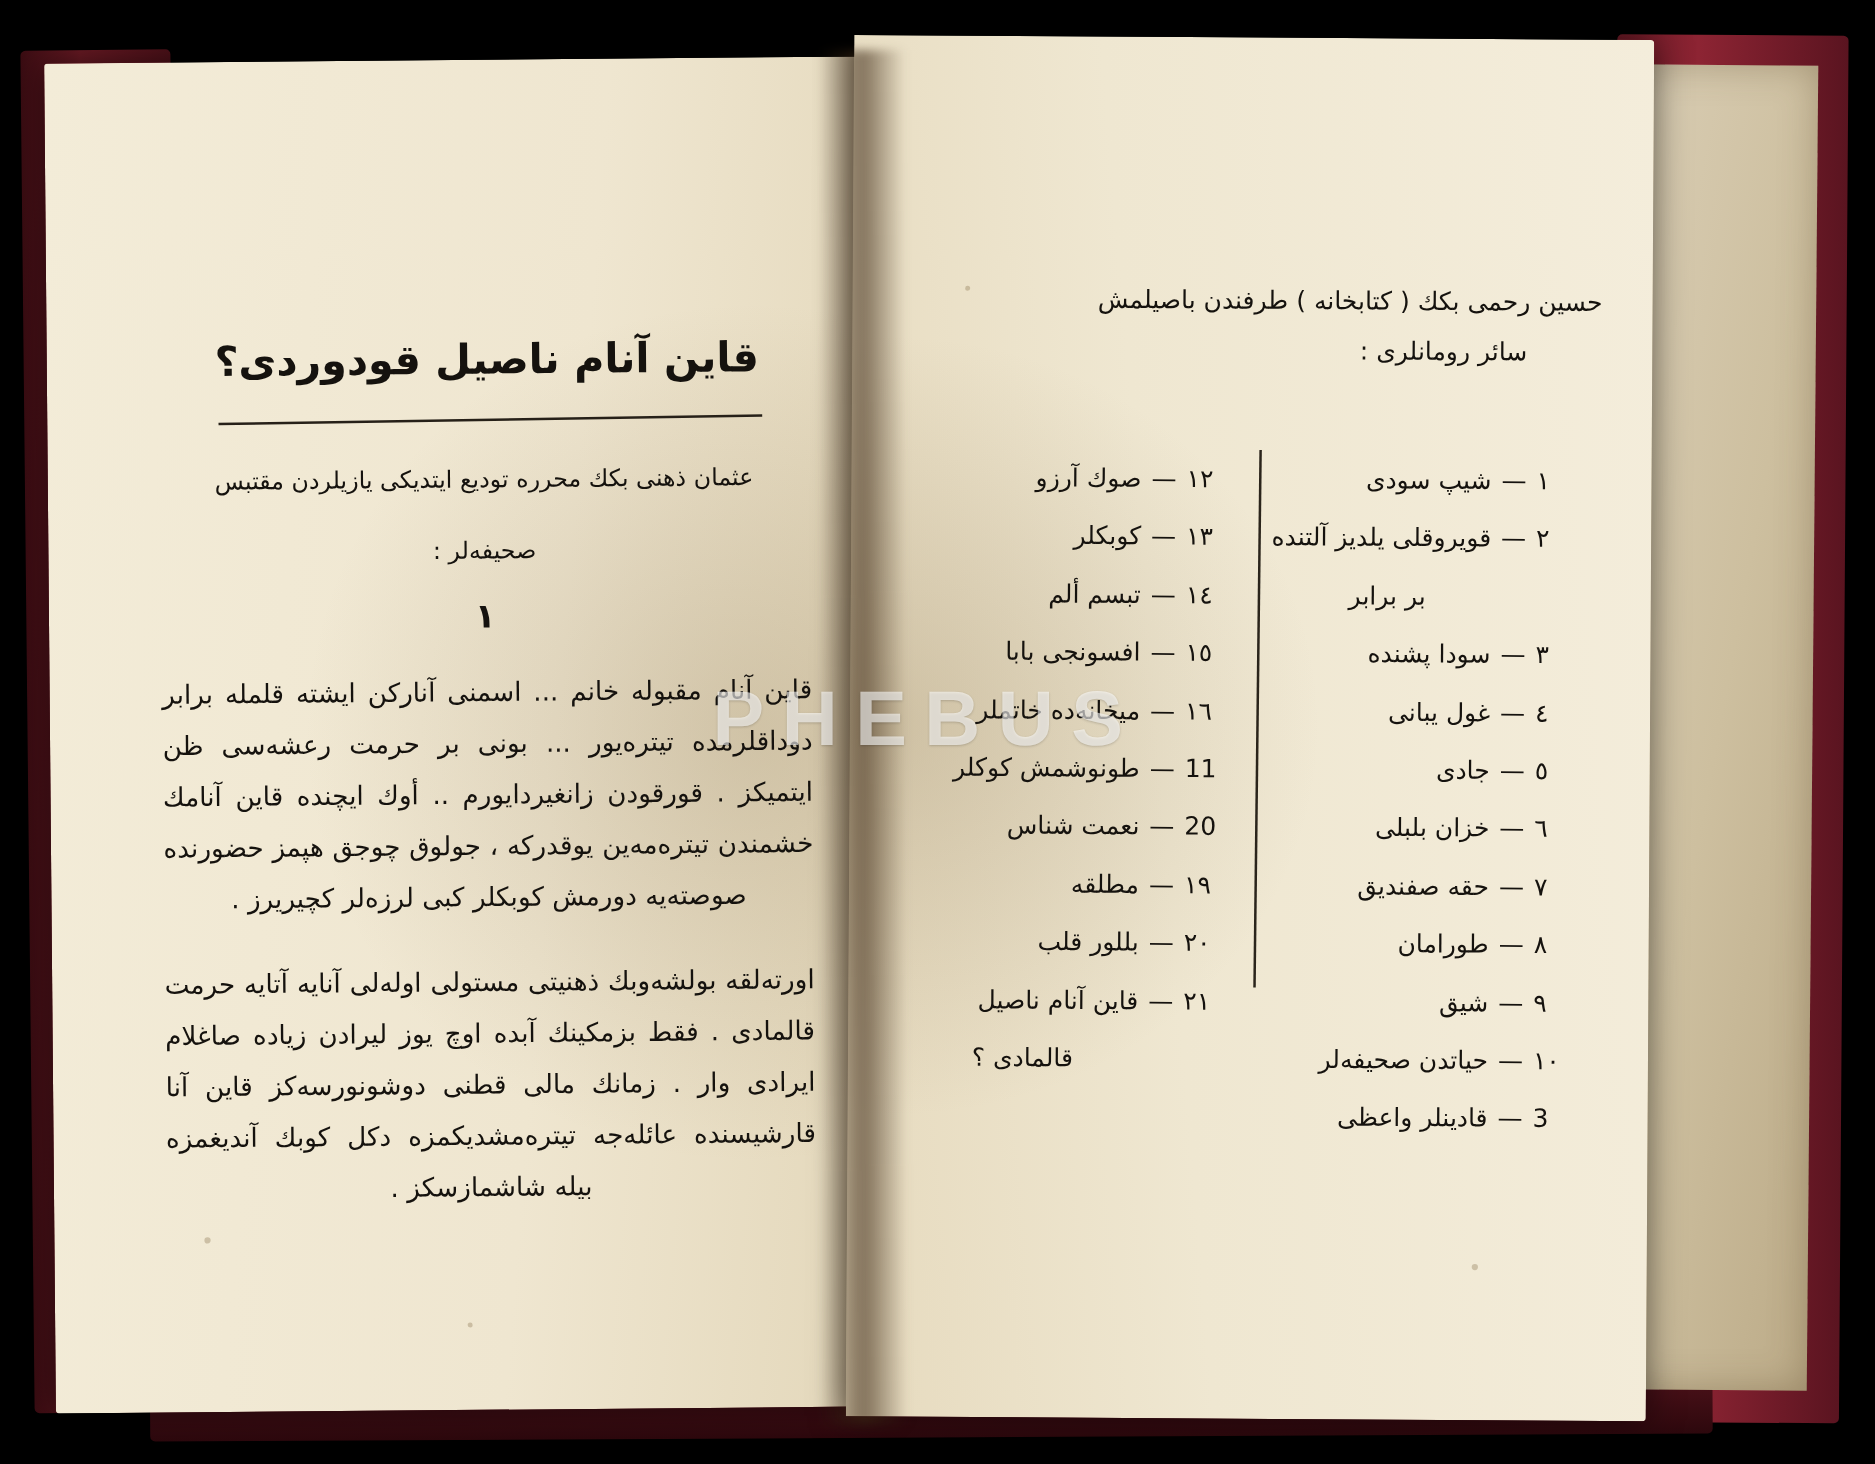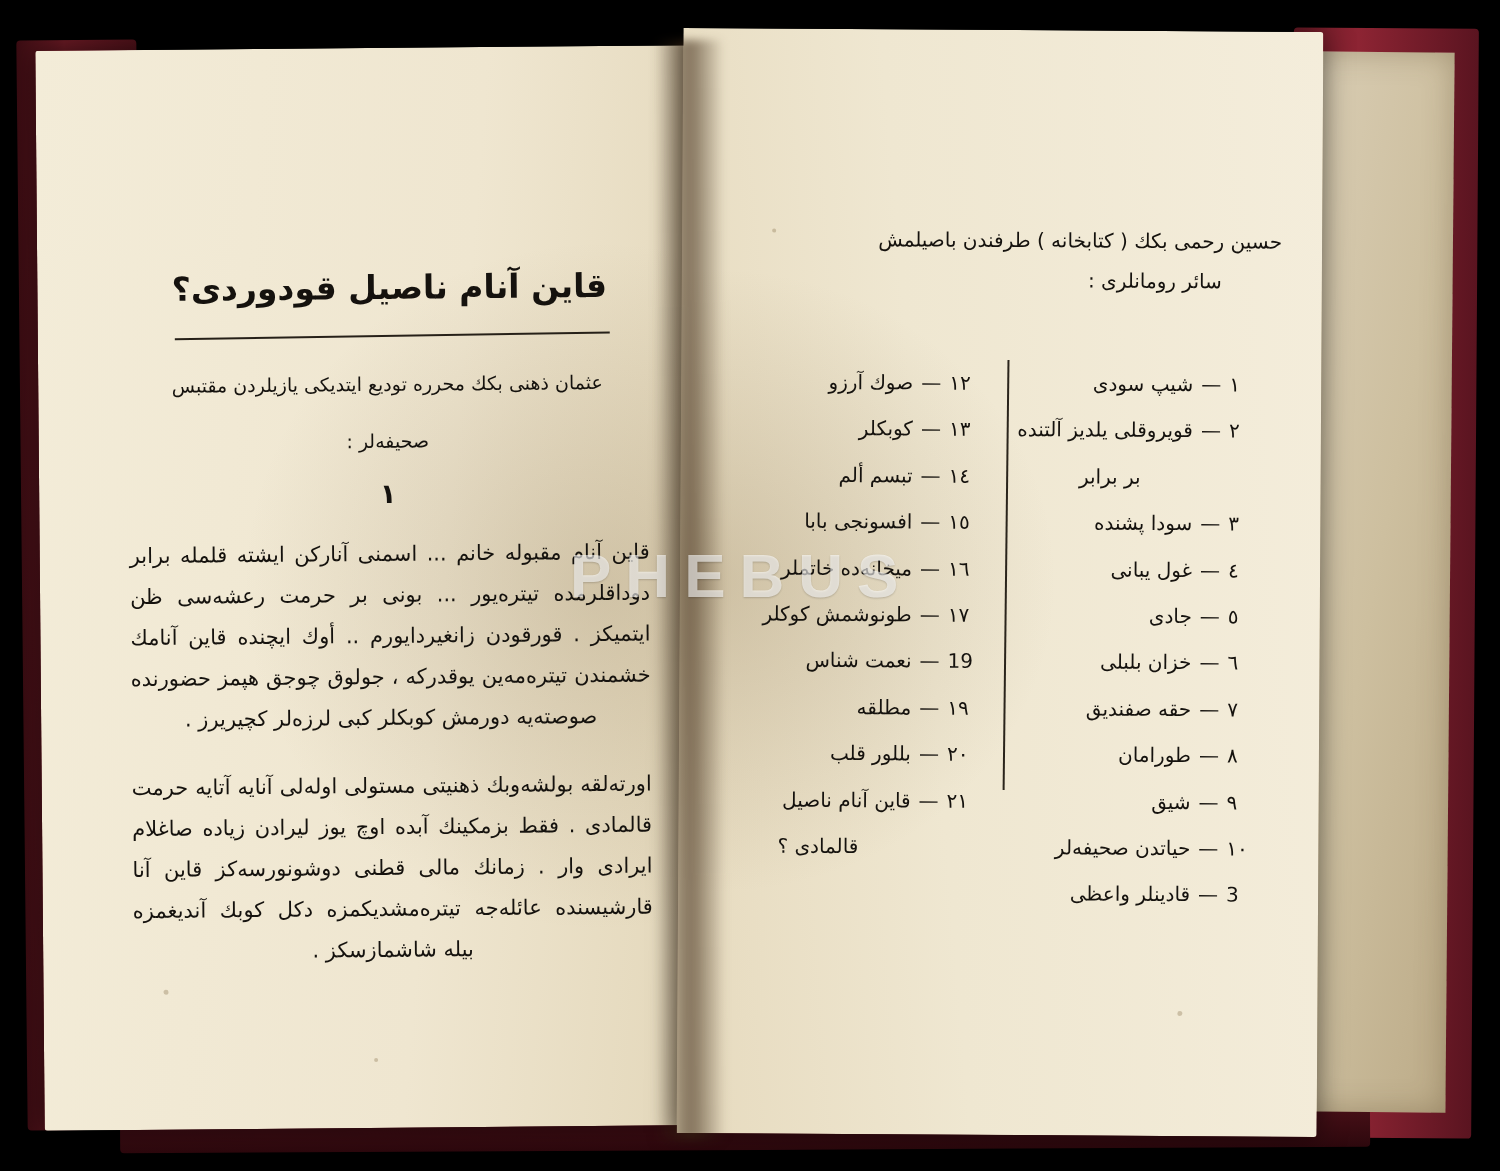--- a/index.html
+++ b/index.html
@@ -275,26 +275,26 @@
             <span class="num">١٥</span>
             <span class="dash">—</span>
             <span class="txt">افسونجی بابا</span>
           </div>
           <div class="row">
             <span class="num">١٦</span>
             <span class="dash">—</span>
             <span class="txt">میخانه‌ده خاتملر</span>
           </div>
           <div class="row">
-            <span class="num">١٧</span>
+            <span class="num">11</span>
             <span class="dash">—</span>
             <span class="txt">طونوشمش كوكلر</span>
           </div>
           <div class="row">
-            <span class="num">19</span>
+            <span class="num">20</span>
             <span class="dash">—</span>
             <span class="txt">نعمت شناس</span>
           </div>
           <div class="row">
             <span class="num">١٩</span>
             <span class="dash">—</span>
             <span class="txt">مطلقه</span>
           </div>
           <div class="row">
             <span class="num">٢٠</span>

